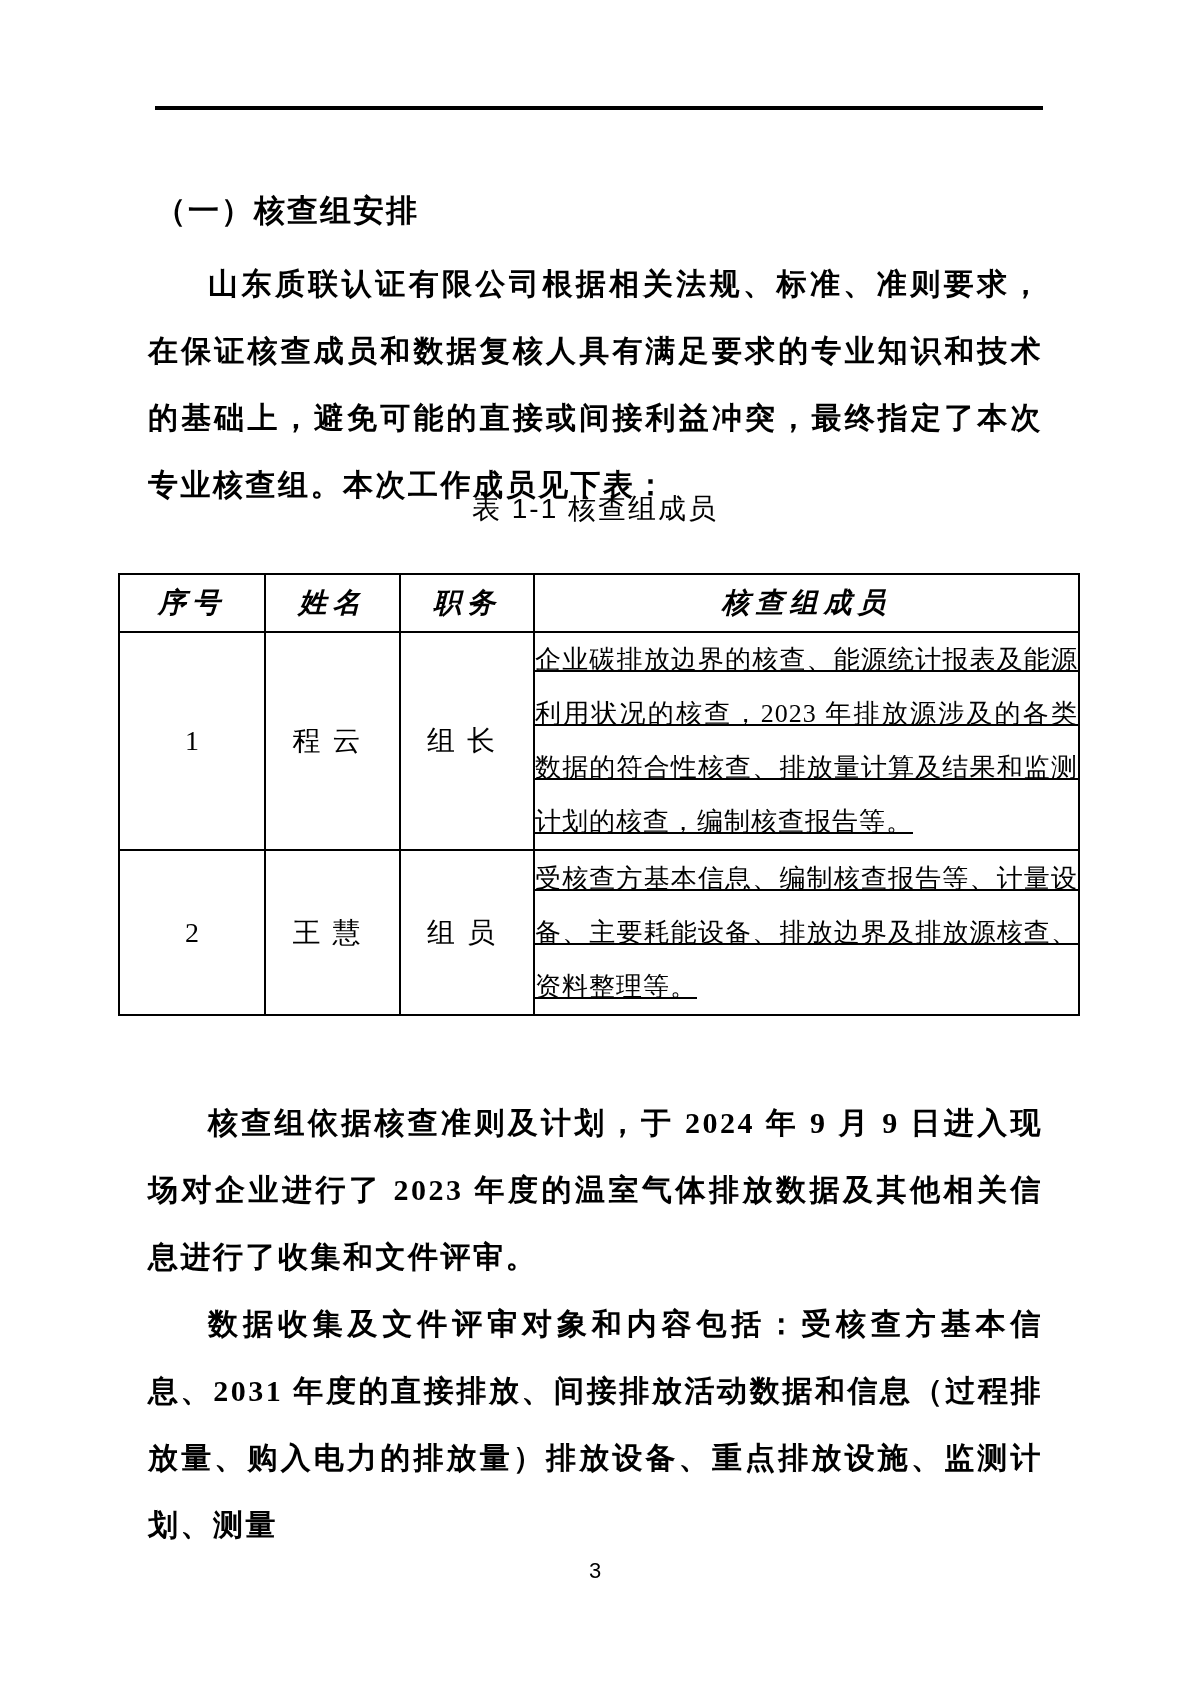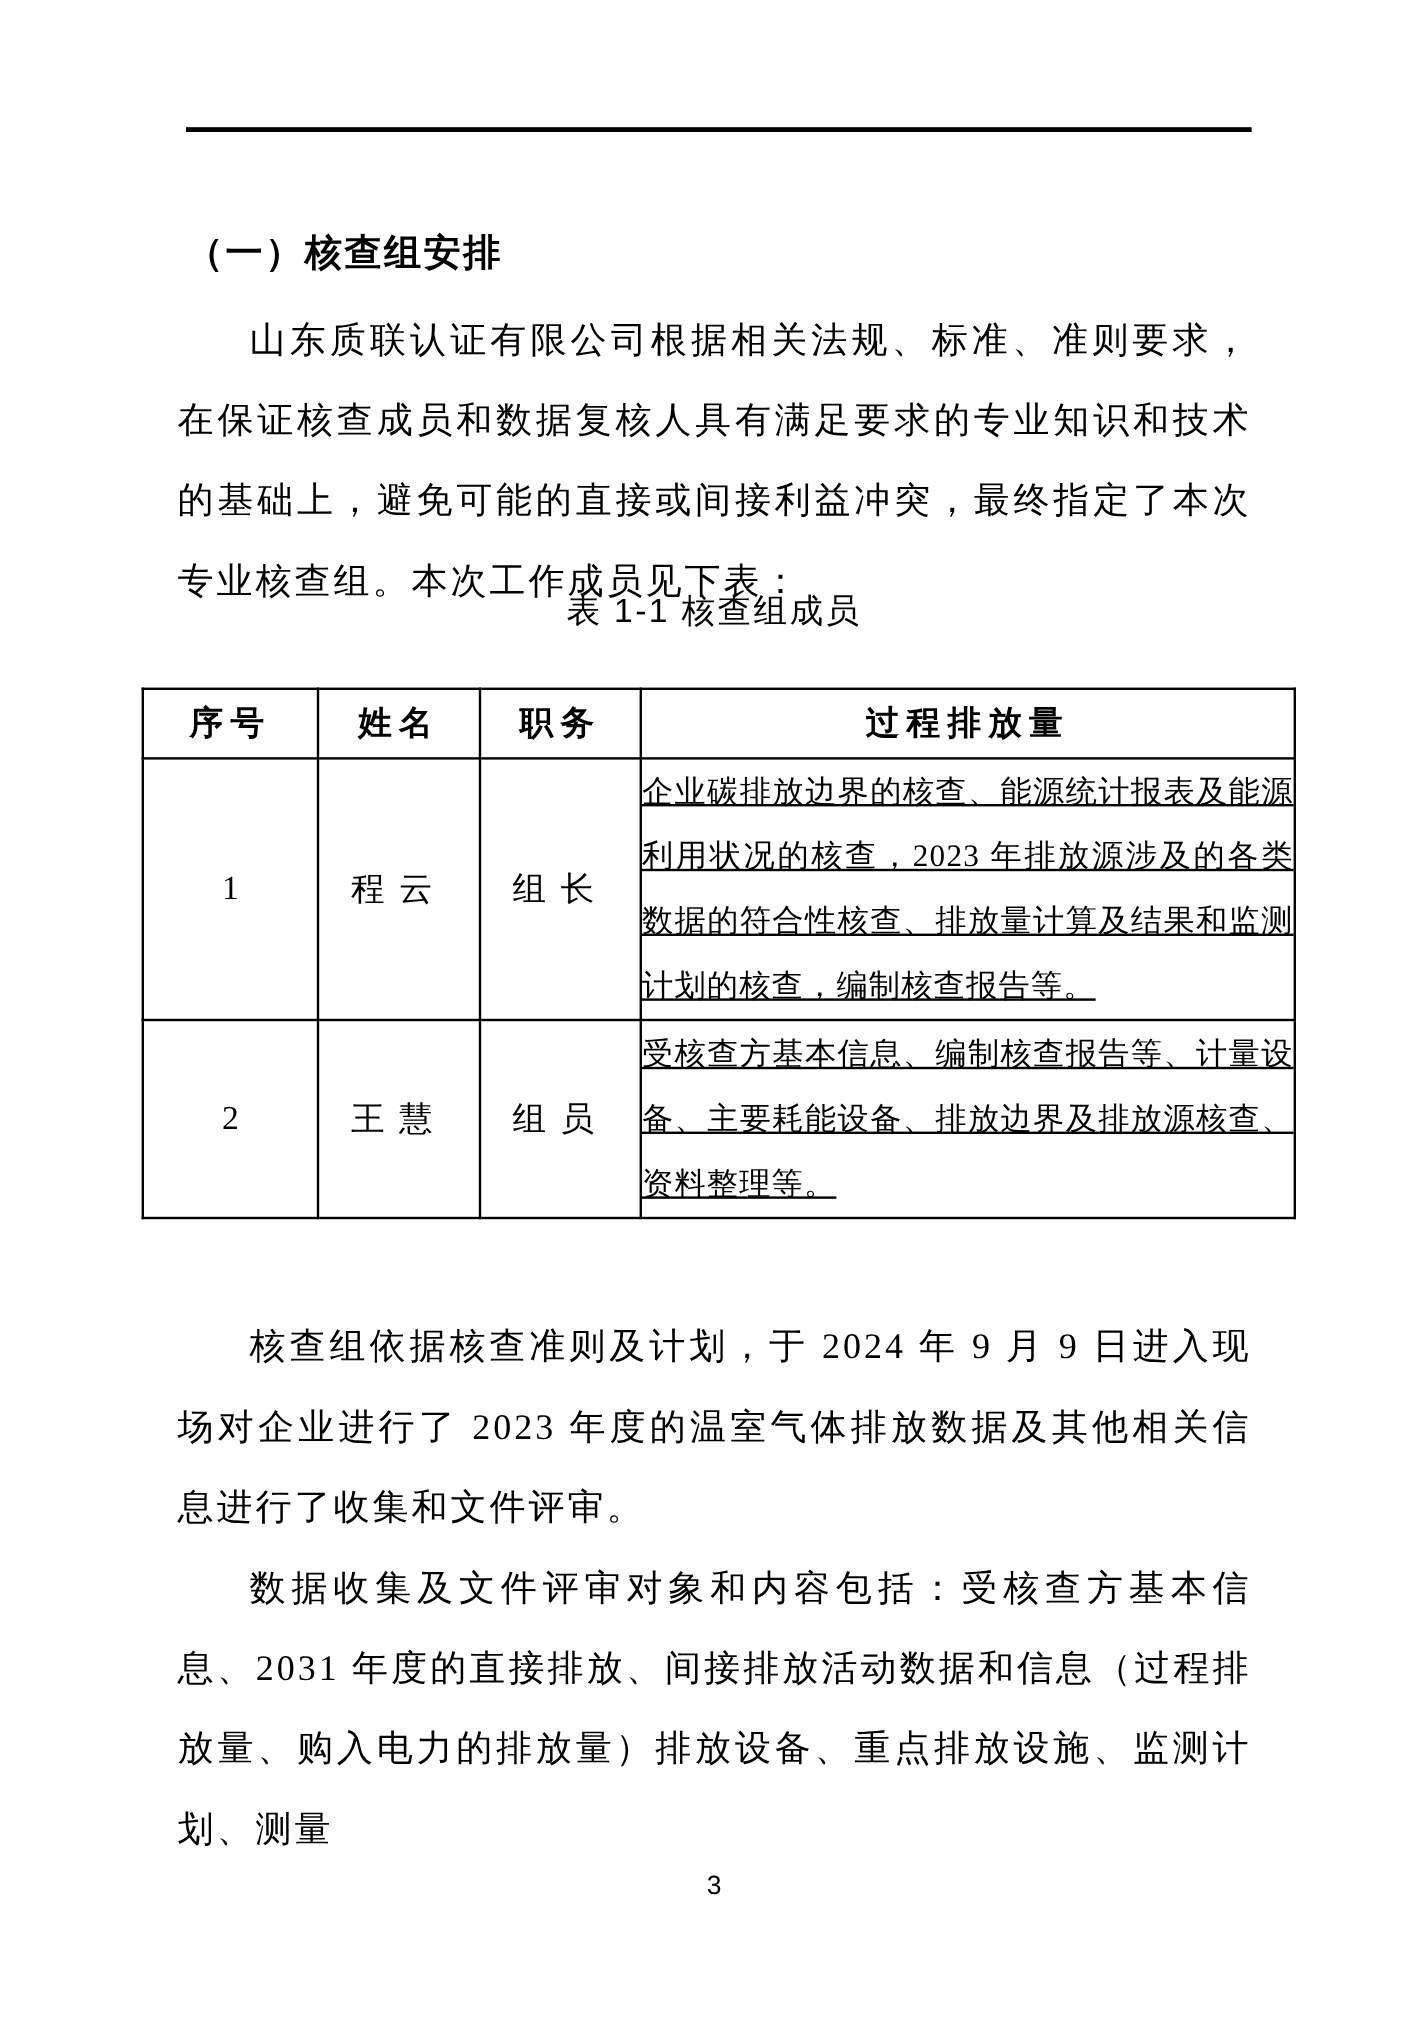--- a/index.html
+++ b/index.html
@@ -40,20 +40,21 @@
     position: absolute;
     left: 148px;
     width: 895px;
     margin: 0;
     font-size: 30px;
     line-height: 67px;
     letter-spacing: 2.5px;
     text-indent: 2em;
     text-align: justify;
     text-align-last: left;
+    font-weight: bold;
   }
   .para-1 { top: 250px; }
   .para-2 { top: 1089px; }
   .para-3 { top: 1290px; }
   .table-caption {
     position: absolute;
     top: 490px;
     left: 0;
     width: 1190px;
     text-align: center;
@@ -76,20 +77,21 @@
     padding: 0;
     vertical-align: middle;
   }
   table.team-table th {
     height: 56px;
     font-family: "Liberation Sans", sans-serif;
     font-weight: 700;
     font-size: 28px;
     letter-spacing: 6px;
     text-align: center;
+    font-style: italic;
   }
   td.cell-small {
     text-align: center;
     font-size: 28px;
     letter-spacing: 12px;
   }
   td.cell-small.num { letter-spacing: 0; }
   td.cell-duty {
     font-size: 26px;
     line-height: 54px;
@@ -129,21 +131,21 @@
       <col style="width:146px">
       <col style="width:135px">
       <col style="width:134px">
       <col style="width:545px">
     </colgroup>
     <thead>
       <tr>
         <th>序号</th>
         <th>姓名</th>
         <th>职务</th>
-        <th>过程排放量</th>
+        <th>核查组成员</th>
       </tr>
     </thead>
     <tbody>
       <tr class="row-1">
         <td class="cell-small num">1</td>
         <td class="cell-small">程云</td>
         <td class="cell-small">组长</td>
         <td class="cell-duty">企业碳排放边界的核查、能源统计报表及能源利用状况的核查，2023 年排放源涉及的各类数据的符合性核查、排放量计算及结果和监测计划的核查，编制核查报告等。</td>
       </tr>
       <tr class="row-2">

